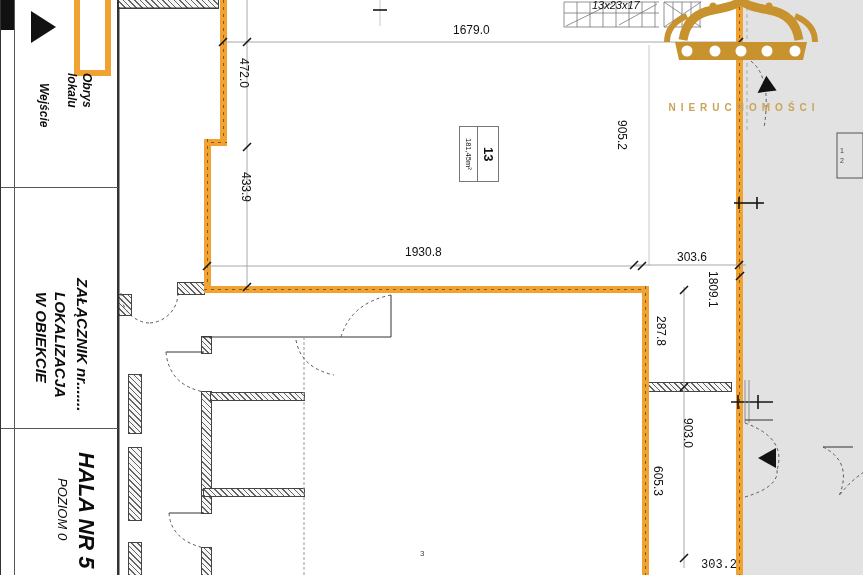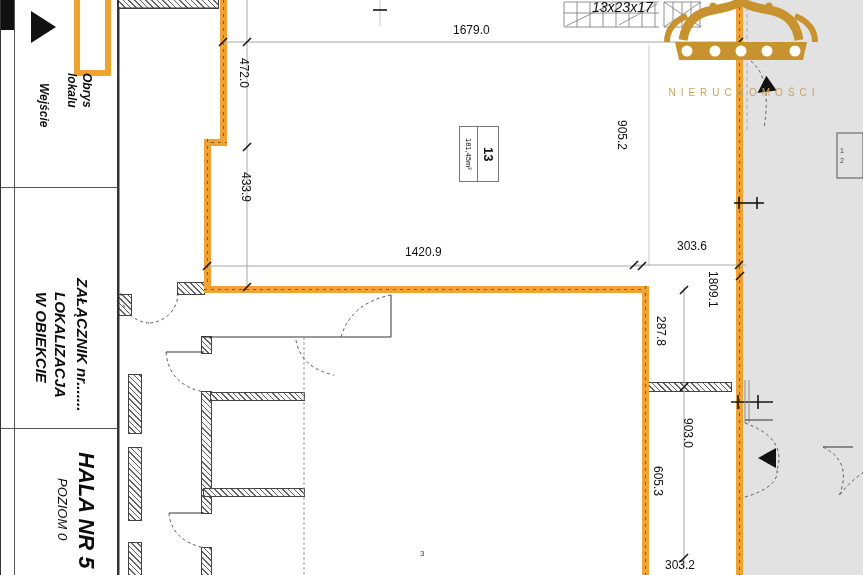--- a/index.html
+++ b/index.html
@@ -130,29 +130,29 @@
       <line x1="690" y1="2" x2="690" y2="27"></line>
         <line x1="699" y1="2" x2="699" y2="27"></line>
       <line x1="663" y1="27" x2="700" y2="2"></line>
         <line x1="700" y1="27" x2="663" y2="2"></line>
     </g>
   </svg>
 
   <div class="dim" style="left:452px;top:24px;">1679.0</div>
   <div class="dim vtext" style="left:237px;top:58px;">472.0</div>
   <div class="dim vtext" style="left:239px;top:172px;">433.9</div>
-  <div class="dim" style="left:404px;top:246px;">1420.9</div>
+  <div class="dim" style="left:404px;top:246px;">1930.8</div>
   <div class="dim vtext" style="left:615px;top:120px;">905.2</div>
-  <div class="dim" style="left:676px;top:240px;">303.6</div>
+  <div class="dim" style="left:676px;top:251px;">303.6</div>
   <div class="dim vtext" style="left:706px;top:271px;">1809.1</div>
   <div class="dim vtext" style="left:654px;top:316px;">287.8</div>
   <div class="dim vtext" style="left:681px;top:418px;">903.0</div>
   <div class="dim vtext" style="left:651px;top:466px;">605.3</div>
-  <div class="dim" style="left:664px;top:559px;">303.2</div>
-  <div class="dim" style="left:591px;top:0;font-style:italic;font-size:14px;">13x23x17</div>
+  <div class="dim" style="left:700px;top:559px;font-family:Liberation Mono, monospace;">303.2</div>
+  <div class="dim" style="left:591px;top:0;font-style:italic;font-size:11px;">13x23x17</div>
   <div class="dim" style="left:419px;top:550px;font-size:8px;color:#444;">3</div>
   <div class="dim" style="left:839px;top:147px;font-size:7px;color:#444;">1</div>
   <div class="dim" style="left:839px;top:157px;font-size:7px;color:#444;">2</div>
 
   <div class="abs" style="left:458px;top:126px;width:38px;height:54px;border:1px solid #777;display:flex;background:#fff;">
     <div class="vtext" style="width:17px;border-right:1px solid #777;font-size:7.5px;display:flex;align-items:center;justify-content:center;color:#111;">181,45m²</div>
     <div class="vtext" style="flex:1;font-size:13px;font-weight:bold;display:flex;align-items:center;justify-content:center;color:#111;">13</div>
   </div>
 
   <div class="tri" style="left:755px;top:79px;border-top:9px solid transparent;border-bottom:9px solid transparent;border-right:17px solid #121212;transform:rotate(-35deg);"></div>
@@ -165,21 +165,21 @@
     <path d="M30 40 Q34 14 60 10 Q84 6 88 0 Q92 6 116 10 Q142 14 146 40" fill="none" stroke="#C8922F" stroke-width="9"></path>
     <path d="M14 42 Q14 24 34 16" fill="none" stroke="#C8922F" stroke-width="6"></path>
     <path d="M162 42 Q162 24 142 16" fill="none" stroke="#C8922F" stroke-width="6"></path>
     <path d="M22 42 L154 42 L150 60 L26 60 Z" fill="#C8922F"></path>
     <circle cx="34" cy="51" r="5.5" fill="#fff"></circle>
       <circle cx="62" cy="51" r="5.5" fill="#fff"></circle>
       <circle cx="88" cy="51" r="5.5" fill="#fff"></circle>
     <circle cx="114" cy="51" r="5.5" fill="#fff"></circle>
       <circle cx="142" cy="51" r="5.5" fill="#fff"></circle>
   </svg>
-  <div class="abs" style="left:628px;top:87px;width:230px;text-align:center;font-size:10px;letter-spacing:5px;color:#C9A45A;">NIERUCHOMOŚCI</div>
+  <div class="abs" style="left:628px;top:102px;width:230px;text-align:center;font-size:10px;letter-spacing:5px;color:#C9A45A;font-weight:bold;">NIERUCHOMOŚCI</div>
 
   <div class="abs" style="left:0;top:0;width:13px;height:30px;background:#111;"></div>
   <div class="abs" style="left:13px;top:0;width:1px;height:575px;background:#555;"></div>
   <div class="abs" style="left:116px;top:0;width:2px;height:575px;background:#333;"></div>
   <div class="abs" style="left:0;top:187px;width:117px;height:1px;background:#555;"></div>
   <div class="abs" style="left:0;top:428px;width:117px;height:1px;background:#555;"></div>
 
   <div class="abs" style="left:73px;top:-6px;width:25px;height:70px;border:6px solid #F0A232;background:#fff;"></div>
   <div class="tri" style="left:30px;top:11px;border-top:16px solid transparent;border-bottom:16px solid transparent;border-left:25px solid #121212;"></div>
   <div class="tb-text vtext pre" style="left:64px;top:73px;font-size:12px;line-height:1.2;">Obrys

